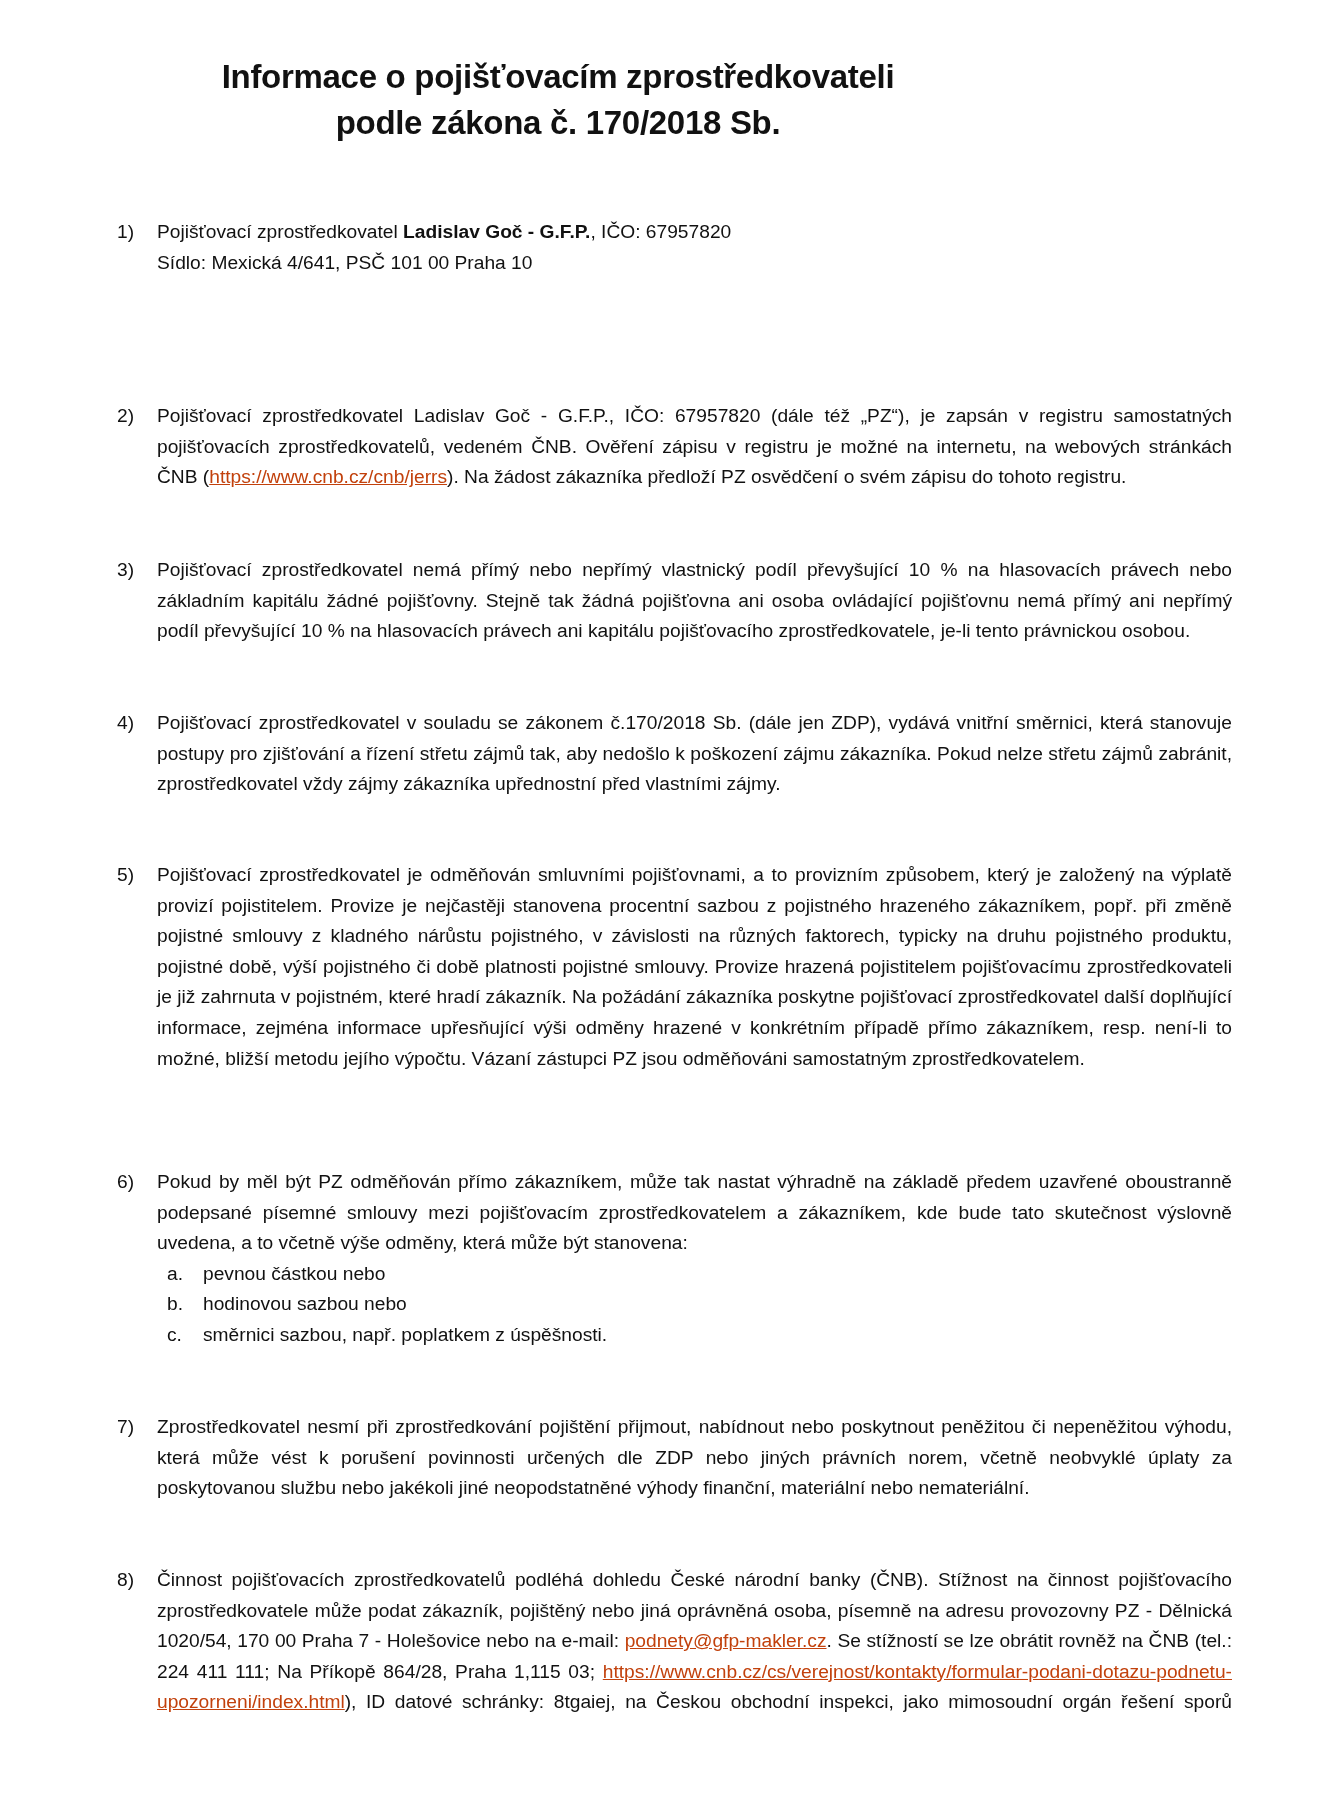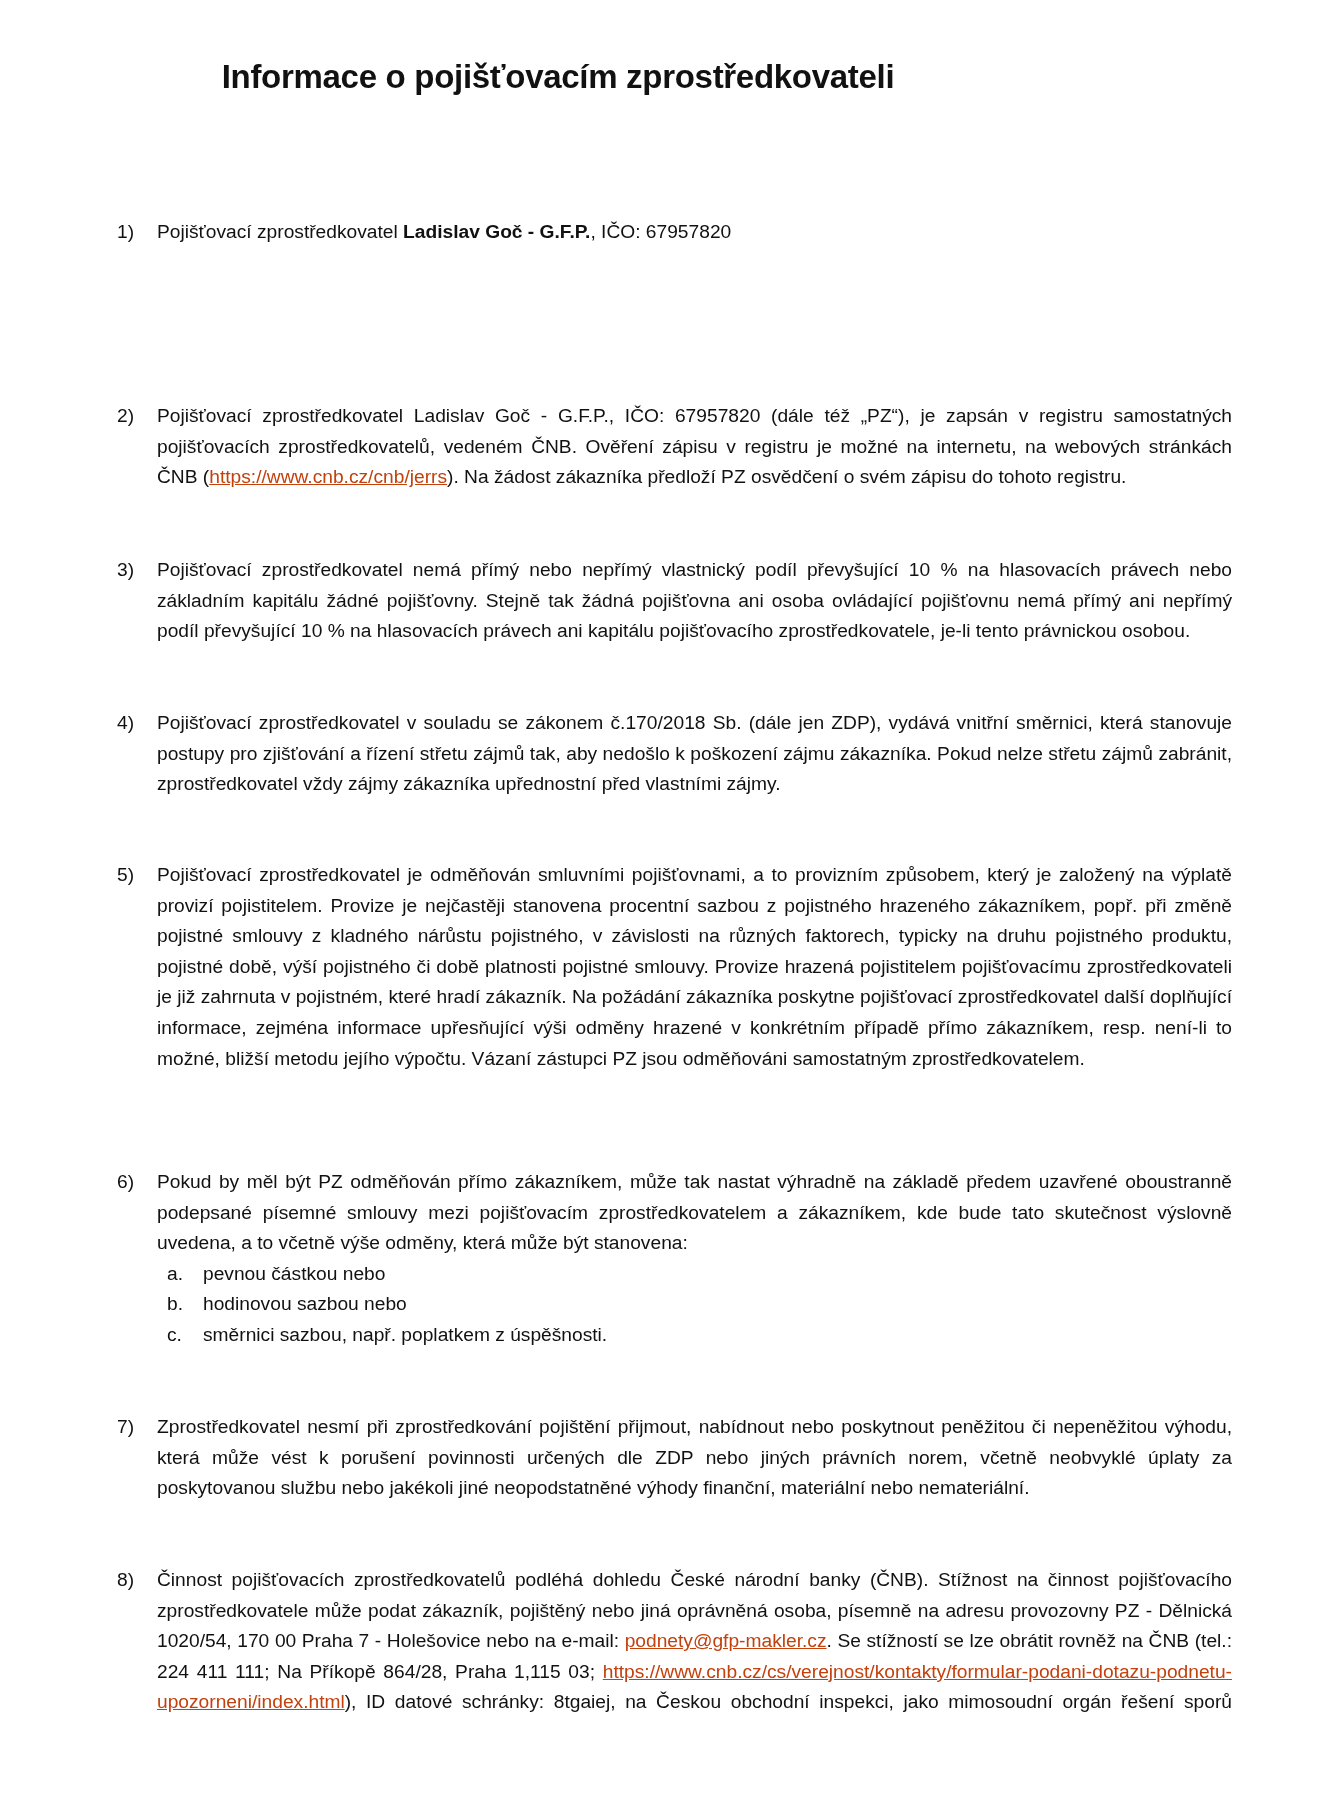--- a/index.html
+++ b/index.html
@@ -29,26 +29,28 @@
   b { font-weight: bold; }
   .just-last { text-align-last: justify; }
 </style>
 </head>
 <body>
 
 <div class="page">
 
   <div class="title">
     <div>Informace o pojišťovacím zprostředkovateli</div>
+    <div>podle zákona č. 170/2018 Sb.</div>
   </div>
 
   <div class="item" style="top:217px;">
     <span class="num">1)</span>
     <div class="body left">
       <p><span>Pojišťovací zprostředkovatel </span><b>Ladislav Goč - G.F.P.</b><span>, IČO: 67957820</span></p>
+      <p>Sídlo: Mexická 4/641, PSČ 101 00 Praha 10</p>
     </div>
   </div>
 
   <div class="item" style="top:401px;">
     <span class="num">2)</span>
     <div class="body">
         <p><span>Pojišťovací zprostředkovatel Ladislav Goč - G.F.P., IČO: 67957820 (dále též „PZ“), je zapsán v registru samostatných pojišťovacích zprostředkovatelů, vedeném ČNB. Ověření zápisu v registru je možné na internetu, na webových stránkách ČNB (</span><span class="link">https://www.cnb.cz/cnb/jerrs</span><span>). Na žádost zákazníka předloží PZ osvědčení o svém zápisu do tohoto registru.</span></p>
       </div>
   </div>
 

